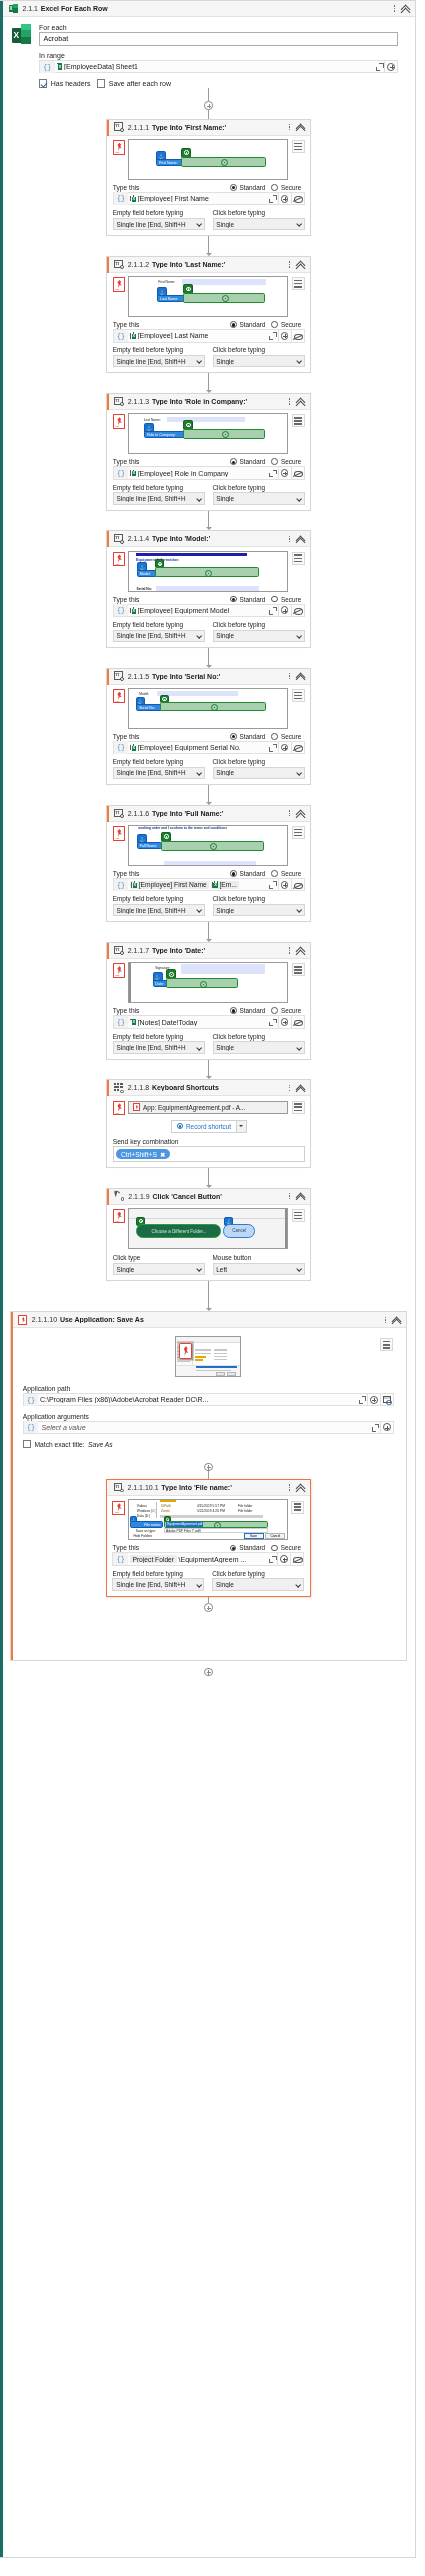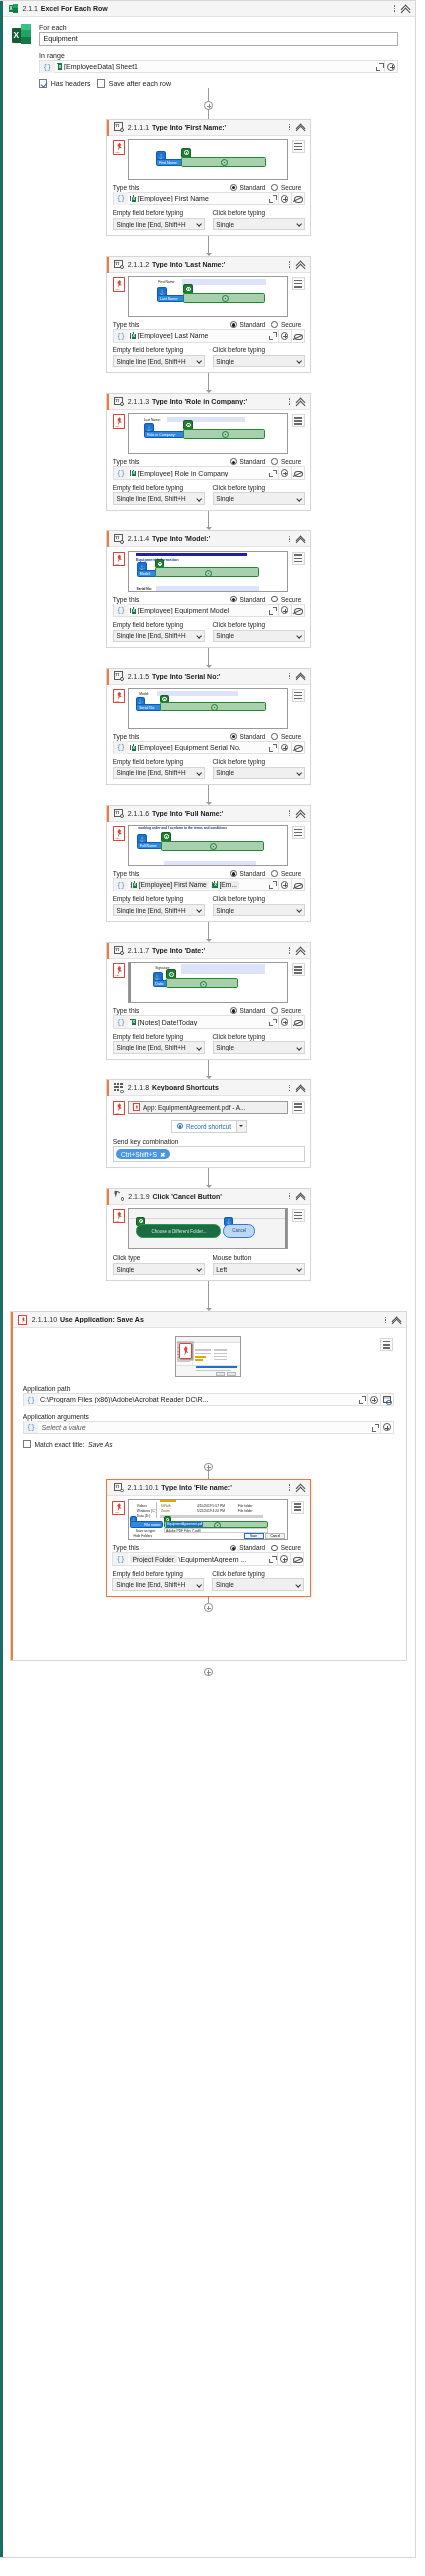--- a/index.html
+++ b/index.html
@@ -510,21 +510,21 @@
   <div class="foreach-row">
     <span class="excel-icon-lg">
       <span class="lt"></span>
         <span class="rt"></span>
         <span class="rm"></span>
         <span class="rb"></span>
         <span class="x">X</span>
     </span>
     <div class="foreach-fields">
       <div class="fld-label">For each</div>
-      <div class="txtbox">Equipment</div>
+      <div class="txtbox">Acrobat</div>
 
       <div class="fld-label">In range</div>
       <div class="exprbox">
         <div class="expr-main">
           <span class="expr-brace">{}</span>
           <span class="expr-val">
             <span class="xmini notes">
                 <span class="bar"></span>
                 <span class="sq"></span>
                 <span class="x">X</span>

